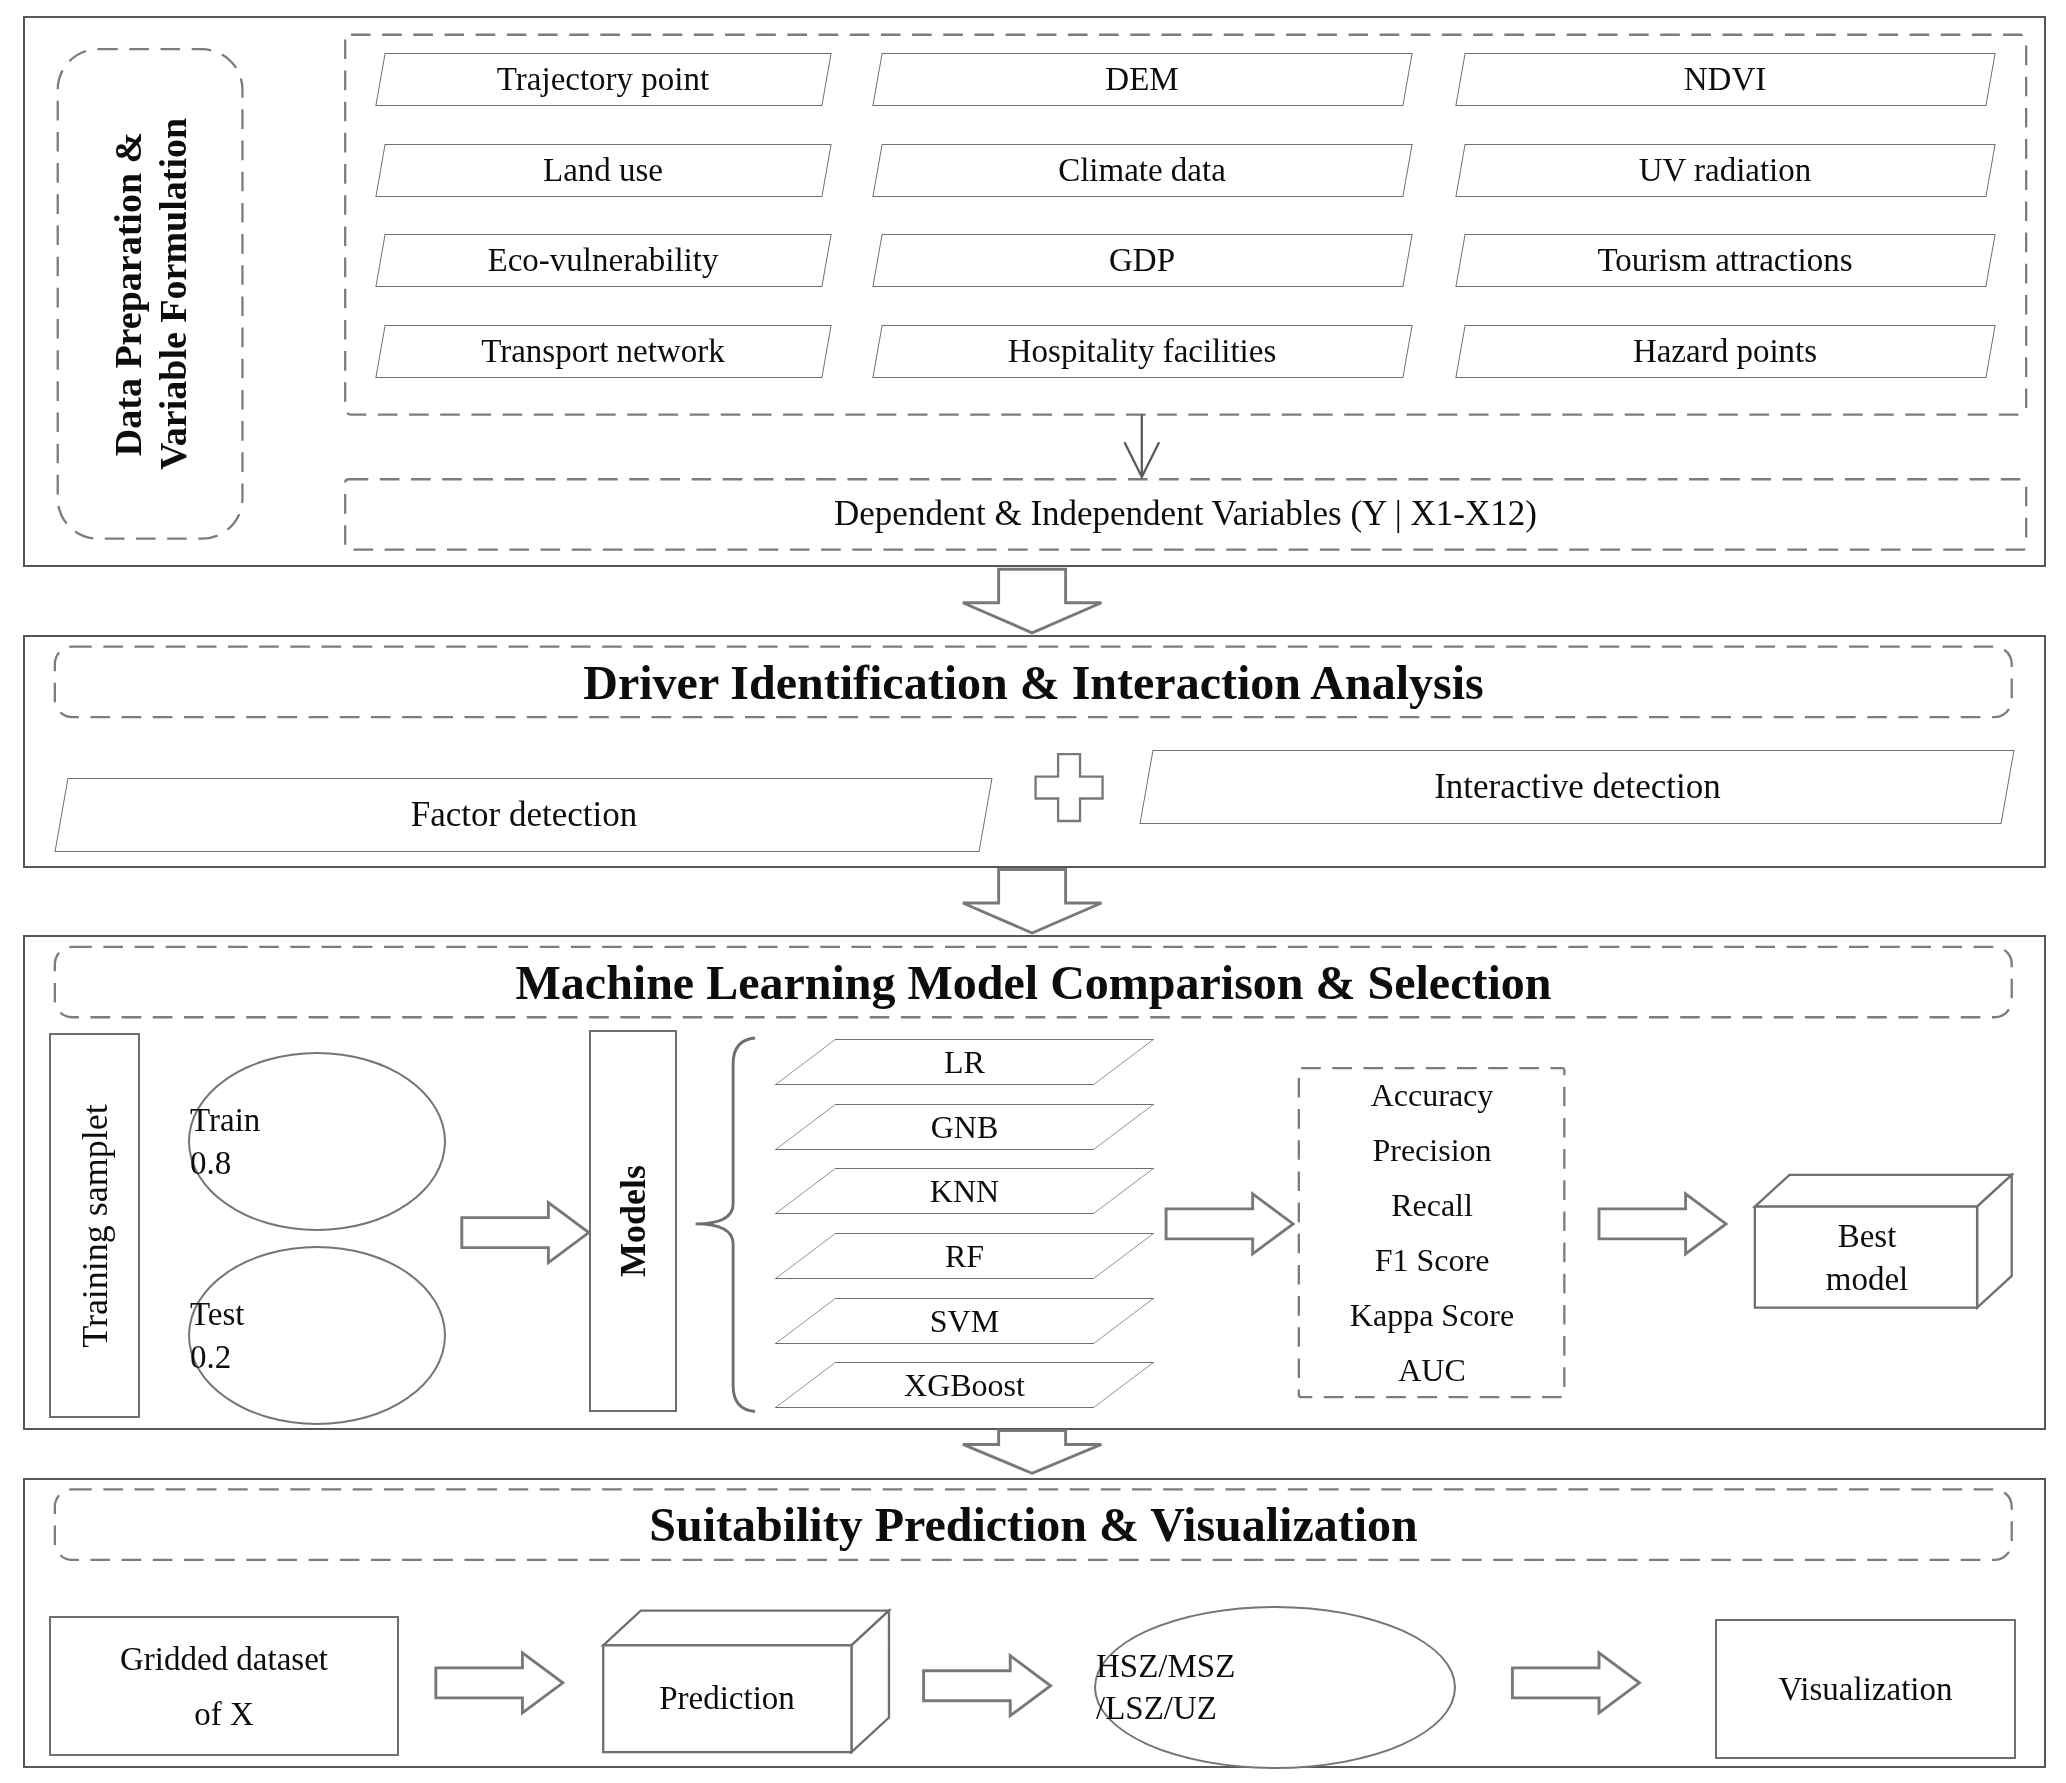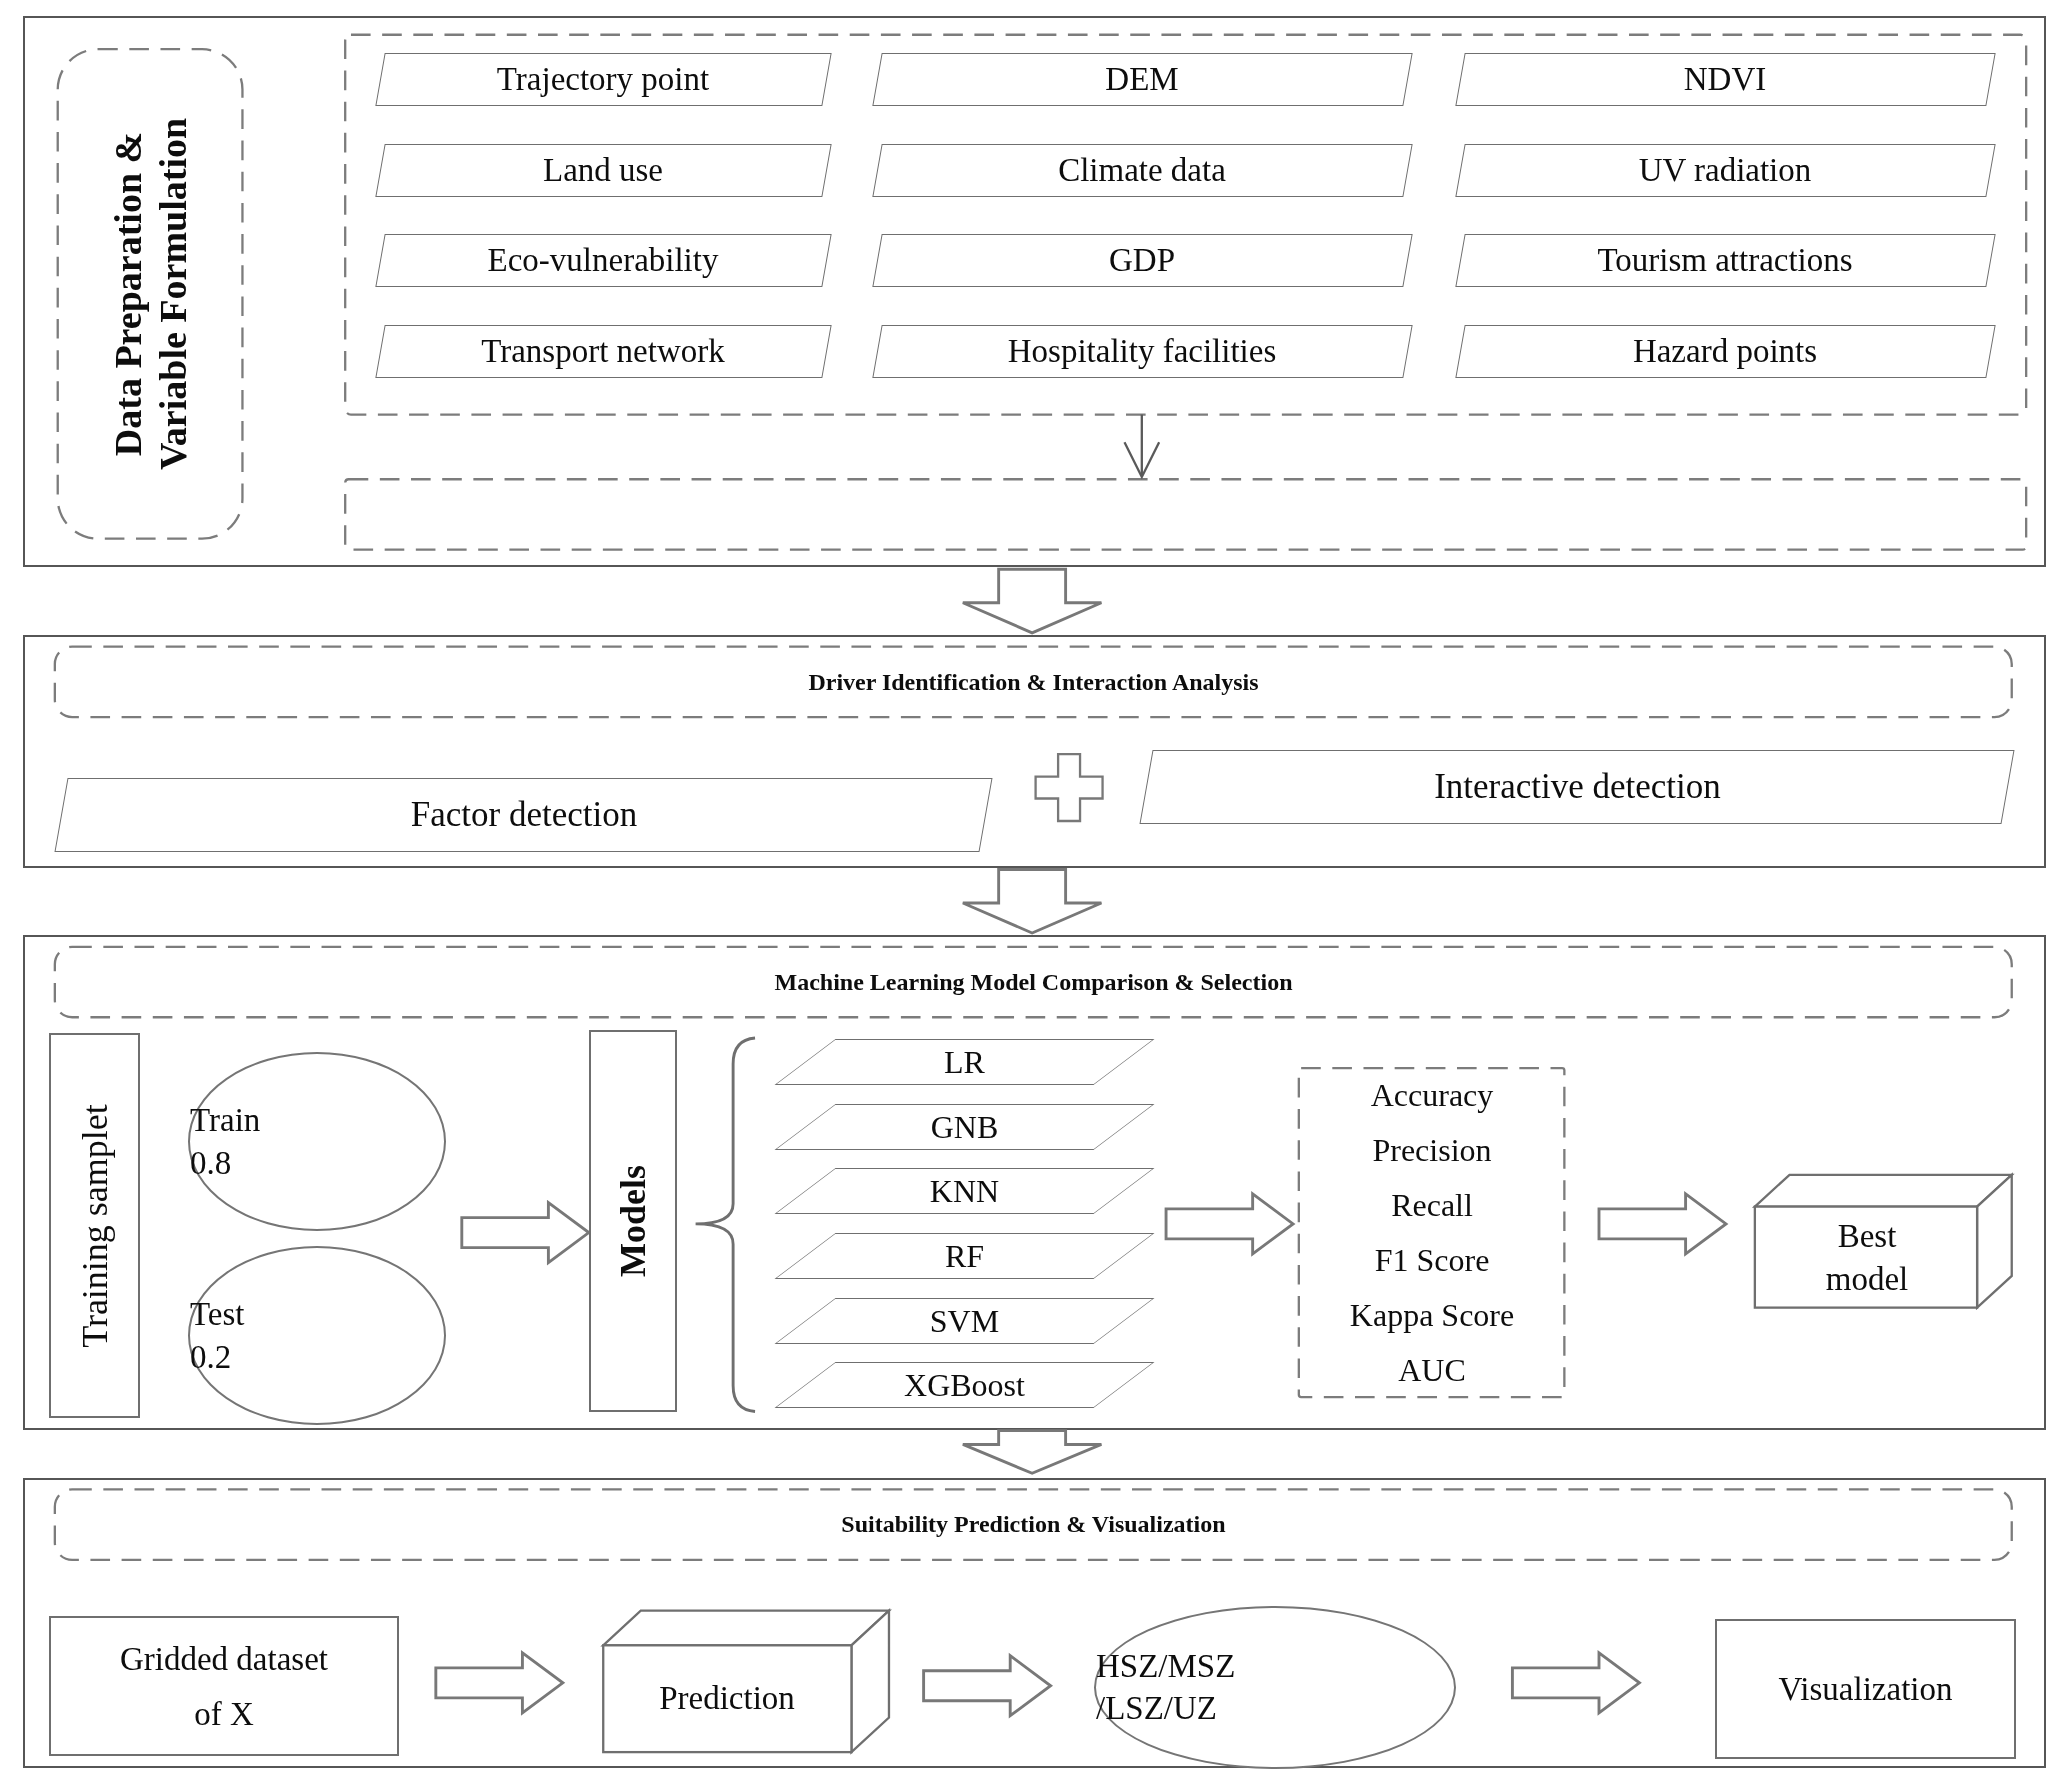--- a/index.html
+++ b/index.html
@@ -24,21 +24,21 @@
   .rect { position:absolute; border:2.3px solid #6f6f6f; background:#ffffff; z-index:3; }
   .vlabel { position:absolute; left:50%; top:50%; transform:translate(-50%,-50%) rotate(-90deg);
             white-space:nowrap; font-size:36px; font-weight:bold; }
   .vblock { position:absolute; left:50%; top:50%; transform:translate(-50%,-50%) rotate(-90deg);
             text-align:center; font-weight:bold; font-size:38px; line-height:1.18; white-space:nowrap; }
 
   .ellipse { position:absolute; border:2.3px solid #757575; border-radius:50%; background:#ffffff;
              display:flex; flex-direction:column; align-items:flex-start; justify-content:center;
              font-size:33px; line-height:1.3; z-index:3; }
 
-  .title { position:absolute; text-align:right; font-weight:bold; font-size:24px; z-index:3;
+  .title { position:absolute; text-align:right; font-weight:bold; font-size:48px; z-index:3;
            display:flex; align-items:center; justify-content:center; }
   .plainlab { position:absolute; display:flex; align-items:center; justify-content:center;
               z-index:3; font-size:33px; text-align:center; }
   .metrics { position:absolute; display:flex; flex-direction:column; align-items:center;
              justify-content:center; z-index:3; font-size:32px; line-height:55px; }
 </style>
 </head>
 <body>
 
 <div id="canvas">
@@ -145,20 +145,23 @@
   </div>
   <div class="para" style="left:872px; top:325px; width:540px; height:53px;">
     <div class="pbg s10"></div>
     <div class="plab">Hospitality facilities</div>
   </div>
   <div class="para" style="left:1455px; top:325px; width:540px; height:53px;">
     <div class="pbg s10"></div>
     <div class="plab">Hazard points</div>
   </div>
 
+  <div class="plainlab" style="left:345px; top:479px; width:1681px; height:70px; font-size:35px;">
+    <span>Dependent &amp; Independent Variables (Y | X1-X12)</span>
+  </div>
 
   <div class="title" style="left:55px; top:647px; width:1957px; height:70px;">
     <span>Driver Identification &amp; Interaction Analysis</span>
   </div>
 
   <div class="para" style="left:55px; top:778px; width:938px; height:74px;">
     <div class="pbg s10b"></div>
     <div class="plab" style="font-size:35px;">Factor detection</div>
   </div>
   <div class="para" style="left:1140px; top:750px; width:875px; height:74px;">

